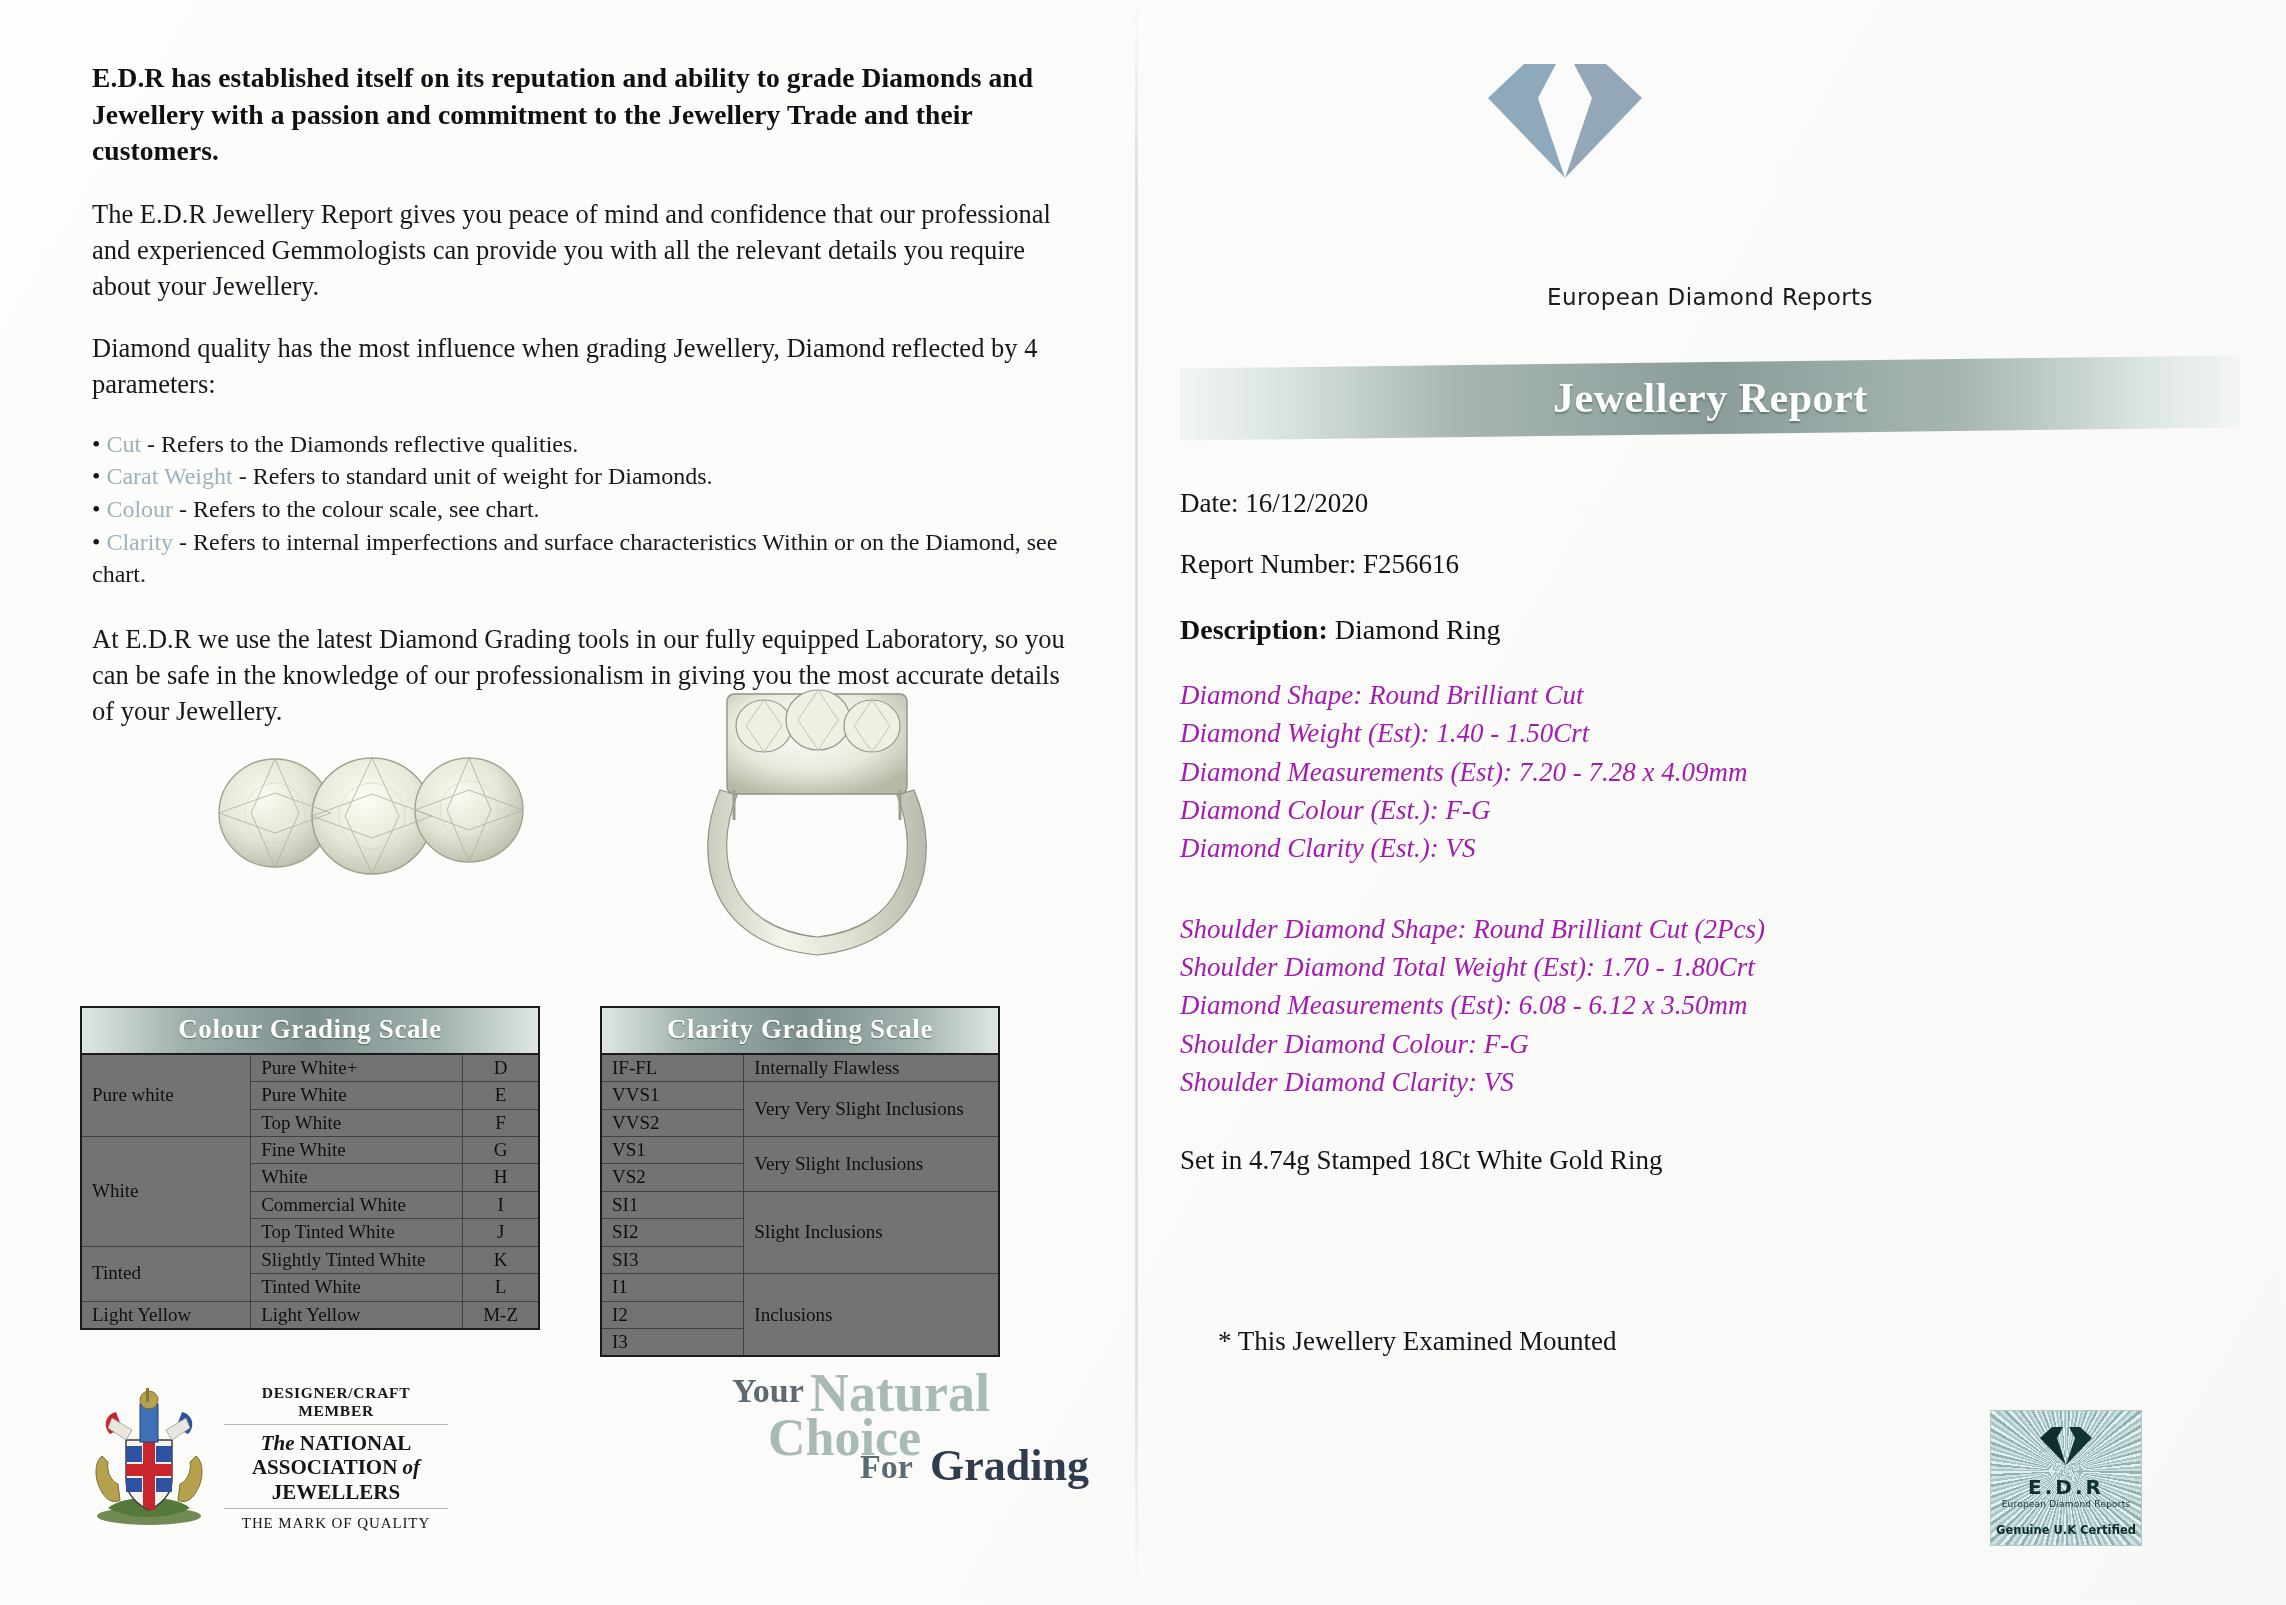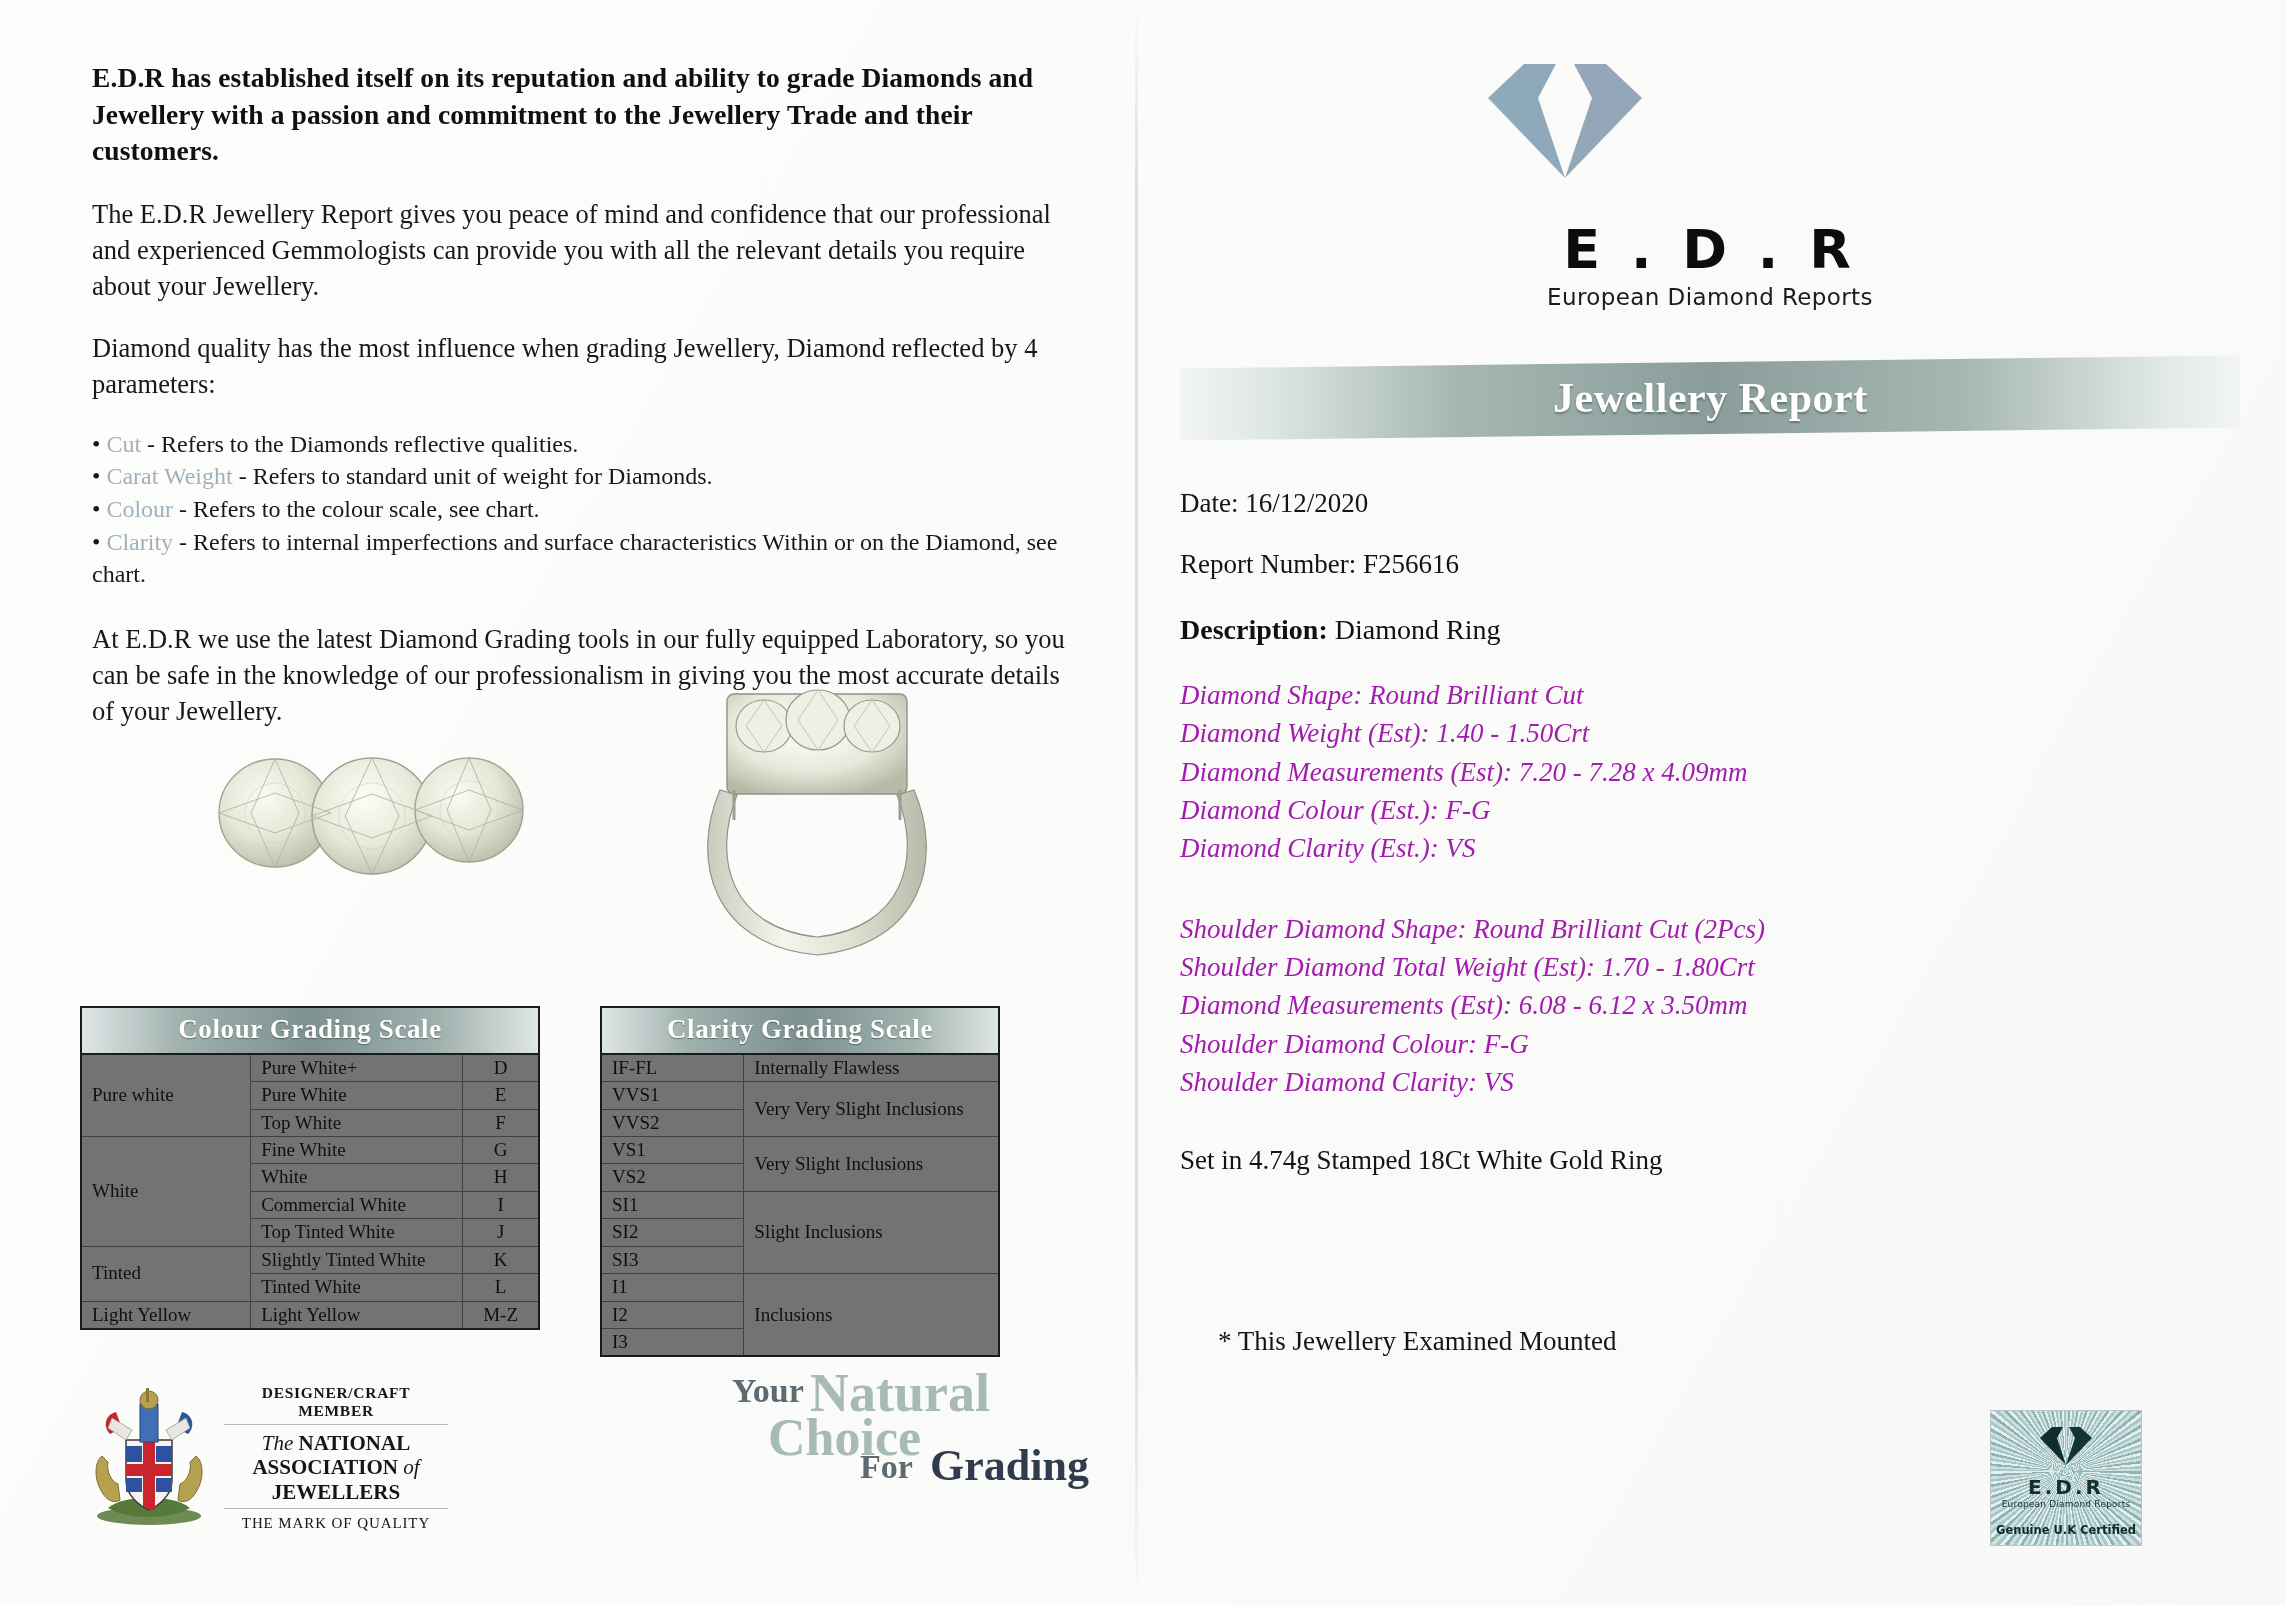--- a/index.html
+++ b/index.html
@@ -103,21 +103,21 @@
   .clarity-table { width: 400px; padding-left: 9px; }
   .tables-row .clarity-wrap { position: absolute; left: 520px; top: 0; }
 
   
   .naj { position: absolute; left: 88px; top: 1358px; width: 360px; height: 200px; display: flex; align-items: center; }
   .naj-crest { width: 122px; height: 140px; flex: 0 0 122px; }
   .naj-text { margin-left: 14px; font-family: "Liberation Serif", serif; text-align: center; color: #15151a; }
   .naj-line1 { font-size: 15.5px; letter-spacing: .7px; font-weight: bold; }
   .naj-rule { height: 1px; background: #b9b9b4; margin: 4px 0 6px; }
   .naj-line2 { font-size: 21px; font-weight: bold; line-height: 1.16; }
-  .naj-line2 .it { font-style: italic; font-weight: normal; }
+  .naj-line2 .it { font-style: italic; font-weight: bold; }
   .naj-line4 { font-size: 15px; letter-spacing: .9px; margin-top: 5px; }
 
   .natural-logo {
     position: absolute; left: 730px; top: 1370px; width: 320px; height: 140px;
     font-family: "Liberation Serif", serif; font-weight: bold;
   }
   .nl-r1 { position: absolute; left: 2px;   top: 2px;  font-size: 34px; color: #5e6a72; }
   .nl-r1b{ position: absolute; left: 80px;  top: -8px; font-size: 54px; color: #a8bbb2; }
   .nl-r2 { position: absolute; left: 38px;  top: 38px; font-size: 52px; color: #a8bbb2; }
   .nl-r3 { position: absolute; left: 130px; top: 78px; font-size: 34px; color: #5e6a72; }
@@ -436,21 +436,20 @@
   <span class="nl-r3b">Grading</span>
 </div>
 
 <div class="right-col">
 
   <div class="logo-block">
     <svg class="gem-logo" viewBox="0 0 170 140">
       <path d="M8 40 L44 6 L76 6 L58 40 L85 120 Z" fill="#8fa9bc"></path>
       <path d="M162 40 L126 6 L94 6 L112 40 L85 120 Z" fill="#93a7b8"></path>
     </svg>
-    <div class="edr-word">E . D . R</div>
     <div class="edr-sub">European Diamond Reports</div>
   </div>
 
   <div class="ribbon">
     <span>Jewellery Report</span>
   </div>
 
   <div class="meta">
     <div class="meta-line">Date: 16/12/2020</div>
     <div class="meta-line">Report Number: F256616</div>

